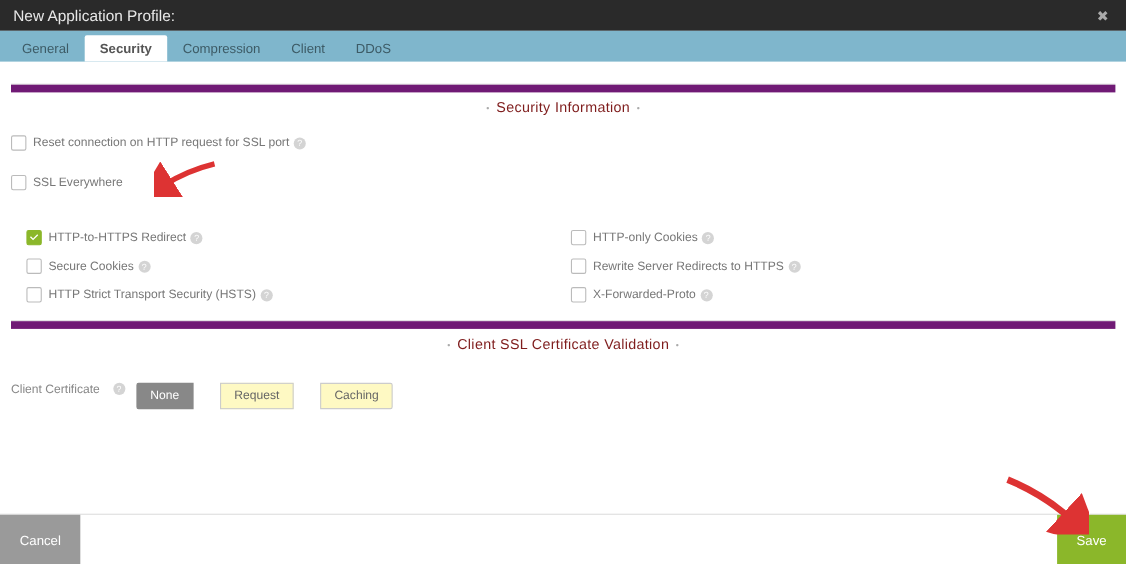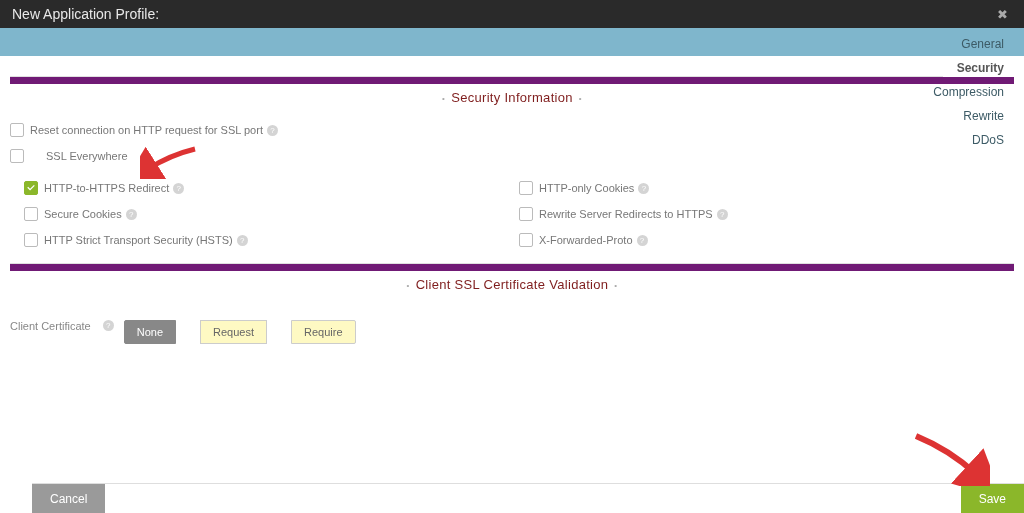--- a/index.html
+++ b/index.html
@@ -15,21 +15,20 @@
       align-items: flex-end;
     }
     .close-x { color: #aaa; font-size: 13px; cursor: pointer; padding: 0 4px; }
 
     .tabbar {
       background: #7fb6cc;
       display: flex;
       align-items: flex-end;
       padding: 4px 6px 0 6px;
       height: 28px;
-      flex-direction: column;
     }
     .tab {
       padding: 5px 14px;
       color: #3d5b66;
       font-size: 12px;
       cursor: pointer;
       border-radius: 2px 2px 0 0;
     }
     .tab.active {
       background: #fff;
@@ -111,25 +110,24 @@
     .seg button:last-child { border-radius: 0 2px 2px 0; }
     .seg button.active {
       background: #888;
       color: #fff;
       border-color: #888;
     }
 
     .footer {
       position: absolute;
       bottom: 0; left: 0; right: 0;
-      height: 30px;
+      height: 46px;
       display: flex;
       justify-content: space-between;
       border-top: 1px solid #dedede;
-      margin-left: 32px;
     }
     .footer button {
       border: none;
       padding: 0 18px;
       font-size: 12px;
       cursor: pointer;
       color: #fff;
       height: 100%;
     }
     .btn-cancel { background: #9a9a9a; }
@@ -146,40 +144,40 @@
 
 <div class="titlebar">
   <span>New Application Profile:</span>
   <span class="close-x">✖</span>
 </div>
 
 <div class="tabbar">
   <div class="tab">General</div>
   <div class="tab active">Security</div>
   <div class="tab">Compression</div>
-  <div class="tab">Rewrite</div>
+  <div class="tab">Client</div>
   <div class="tab">DDoS</div>
 </div>
 
 <div class="content">
   <hr class="rule">
   <div class="section-title">Security Information</div>
 
   <div class="row">
     <span class="checkbox"></span>
     <span class="label">Reset connection on HTTP request for SSL port</span>
     <span class="help-icon"></span>
   </div>
 
-  <div class="row" style="margin-top:0;gap:16px;">
+  <div class="row" style="margin-top:10px;">
     <span class="checkbox"></span>
     <span class="label">SSL Everywhere</span>
   </div>
 
-  <div class="two-col indent" style="margin-top:6px;">
+  <div class="two-col indent" style="margin-top:24px;">
     <div class="col-left">
       <div class="row">
         <span class="checkbox checked">
           <svg viewBox="0 0 16 16">
               <path d="M6.5 12L2 7.5l1.4-1.4 3.1 3.1L12.6 3l1.4 1.4z"></path>
             </svg>
         </span>
         <span class="label">HTTP-to-HTTPS Redirect</span>
         <span class="help-icon"></span>
       </div>
@@ -215,21 +213,21 @@
 
   <hr class="rule" style="margin-top:10px;">
   <div class="section-title">Client SSL Certificate Validation</div>
 
   <div class="cert-row">
     <span class="cert-label">Client Certificate</span>
     <span class="help-icon"></span>
     <div class="seg" style="margin-left:10px;gap:25px;">
       <button class="active">None</button>
       <button>Request</button>
-      <button>Require</button>
+      <button>Caching</button>
     </div>
   </div>
 </div>
 
 <div class="footer">
   <button class="btn-cancel">Cancel</button>
   <button class="btn-save">Save</button>
 </div>
 
 <div class="arrow" style="left:140px; top:143px;">

